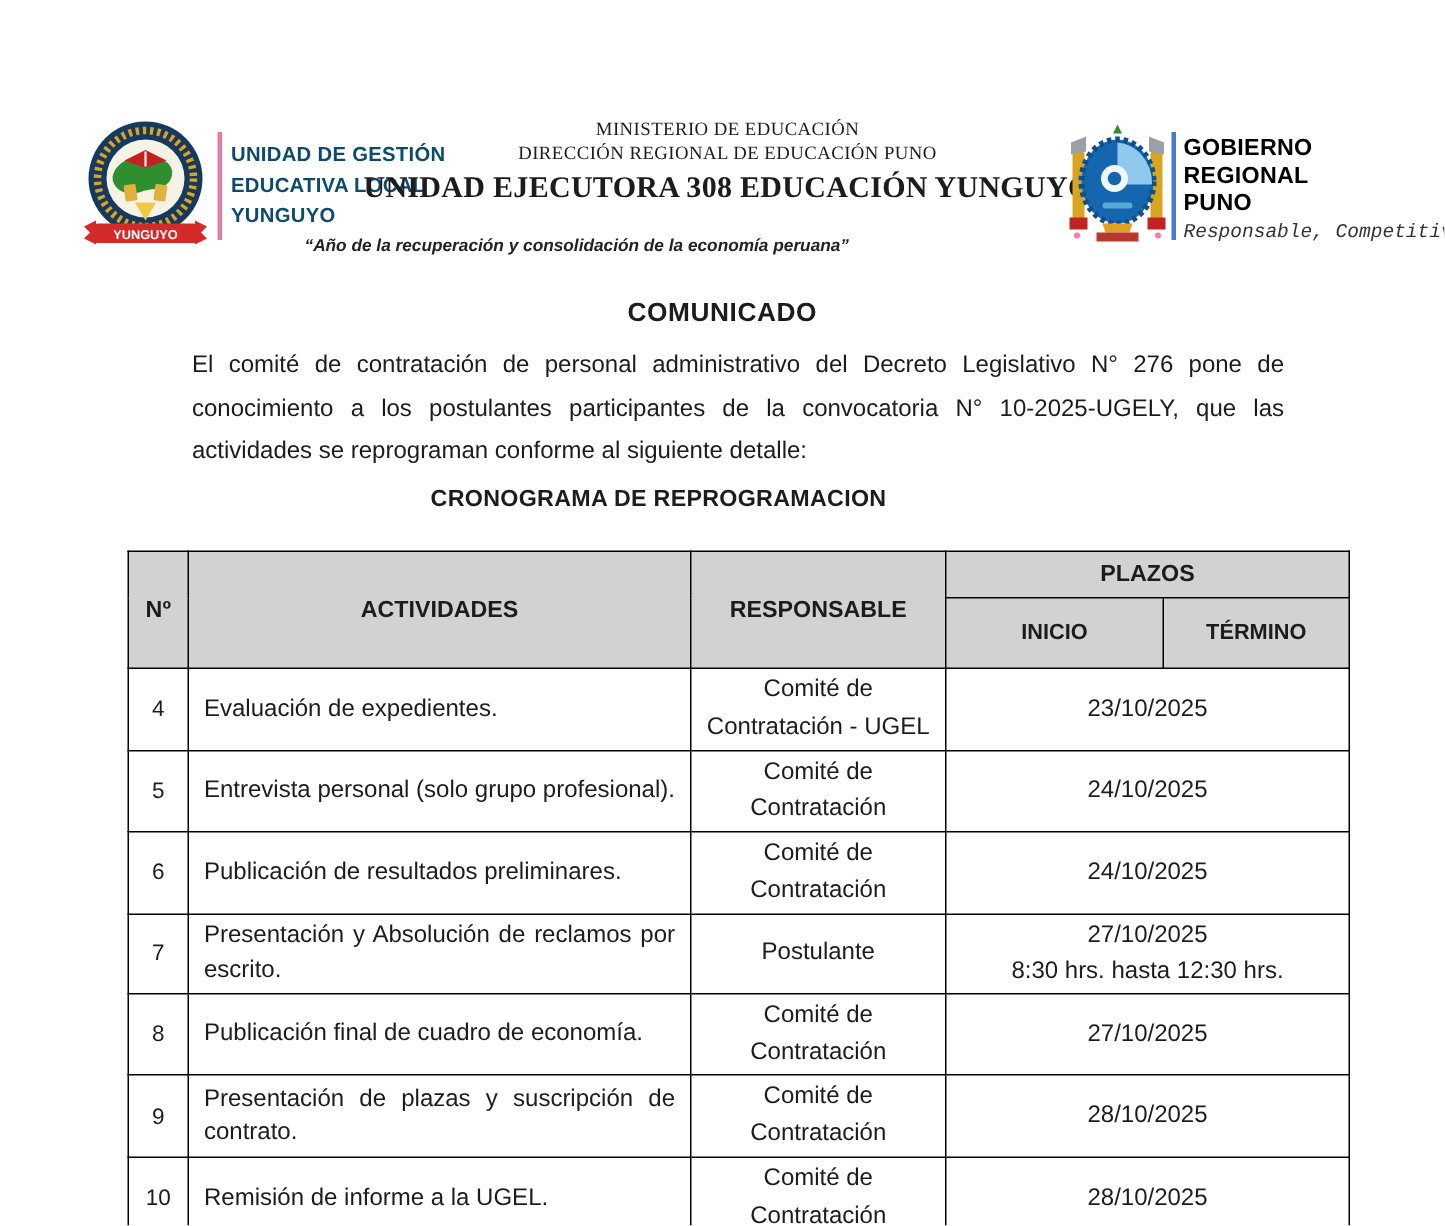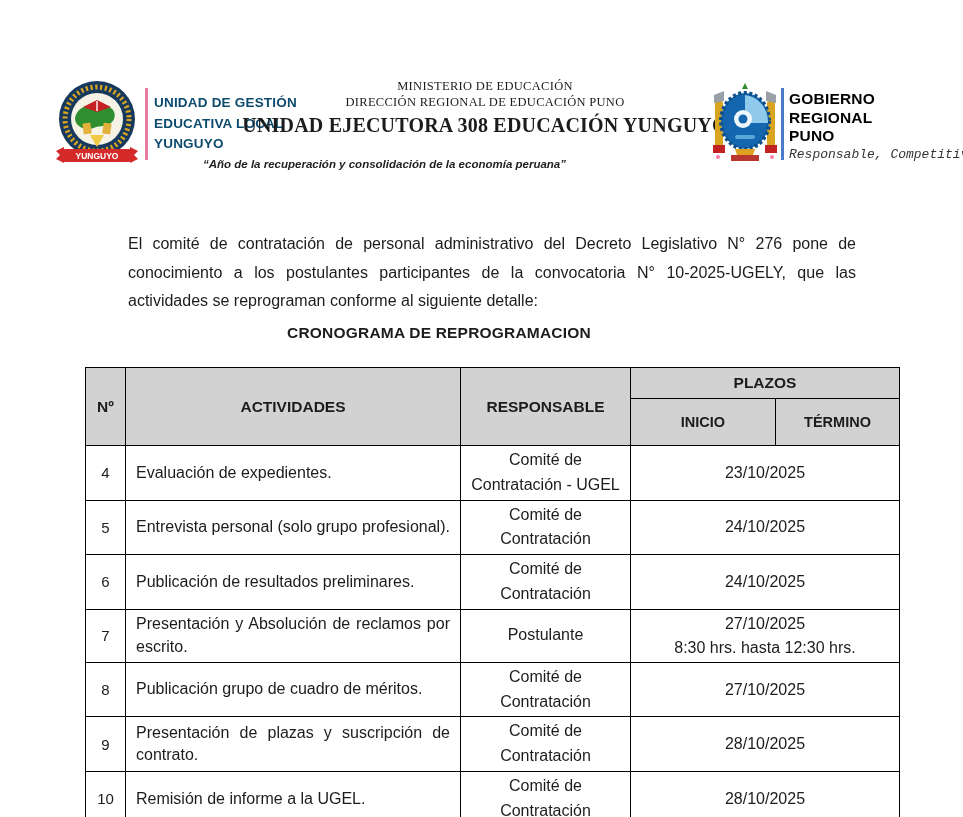--- a/index.html
+++ b/index.html
@@ -98,20 +98,21 @@
 
   <div class="hdr-blue-divider"></div>
 
   <div class="hdr-gore-text">
     <div>GOBIERNO</div>
     <div>REGIONAL</div>
     <div>PUNO</div>
   </div>
   <div class="hdr-gore-slogan">Responsable, Competitiva e Inclusiva</div>
 
+  <div class="doc-title">COMUNICADO</div>
 
   <div class="doc-paragraph">El comité de contratación de personal administrativo del Decreto Legislativo N° 276 pone de conocimiento a los postulantes participantes de la convocatoria N° 10-2025-UGELY, que las actividades se reprograman conforme al siguiente detalle:</div>
 
   <div class="table-title">CRONOGRAMA DE REPROGRAMACION</div>
 
   <table class="sched-table">
     <colgroup>
       <col style="width:40px">
         <col style="width:335px">
         <col style="width:170px">
@@ -154,21 +155,21 @@
       </tr>
       <tr>
         <td class="cell-num">7</td>
         <td class="cell-activity">Presentación y Absolución de reclamos por escrito.</td>
         <td class="cell-resp">Postulante</td>
         <td class="cell-sched" colspan="2">27/10/2025
 8:30 hrs. hasta 12:30 hrs.</td>
       </tr>
       <tr>
         <td class="cell-num">8</td>
-        <td class="cell-activity">Publicación grupo de cuadro de méritos.</td>
+        <td class="cell-activity">Publicación final de cuadro de economía.</td>
         <td class="cell-resp">Comité de
 Contratación</td>
         <td class="cell-sched" colspan="2">27/10/2025</td>
       </tr>
       <tr>
         <td class="cell-num">9</td>
         <td class="cell-activity">Presentación de plazas y suscripción de contrato.</td>
         <td class="cell-resp">Comité de
 Contratación</td>
         <td class="cell-sched" colspan="2">28/10/2025</td>

